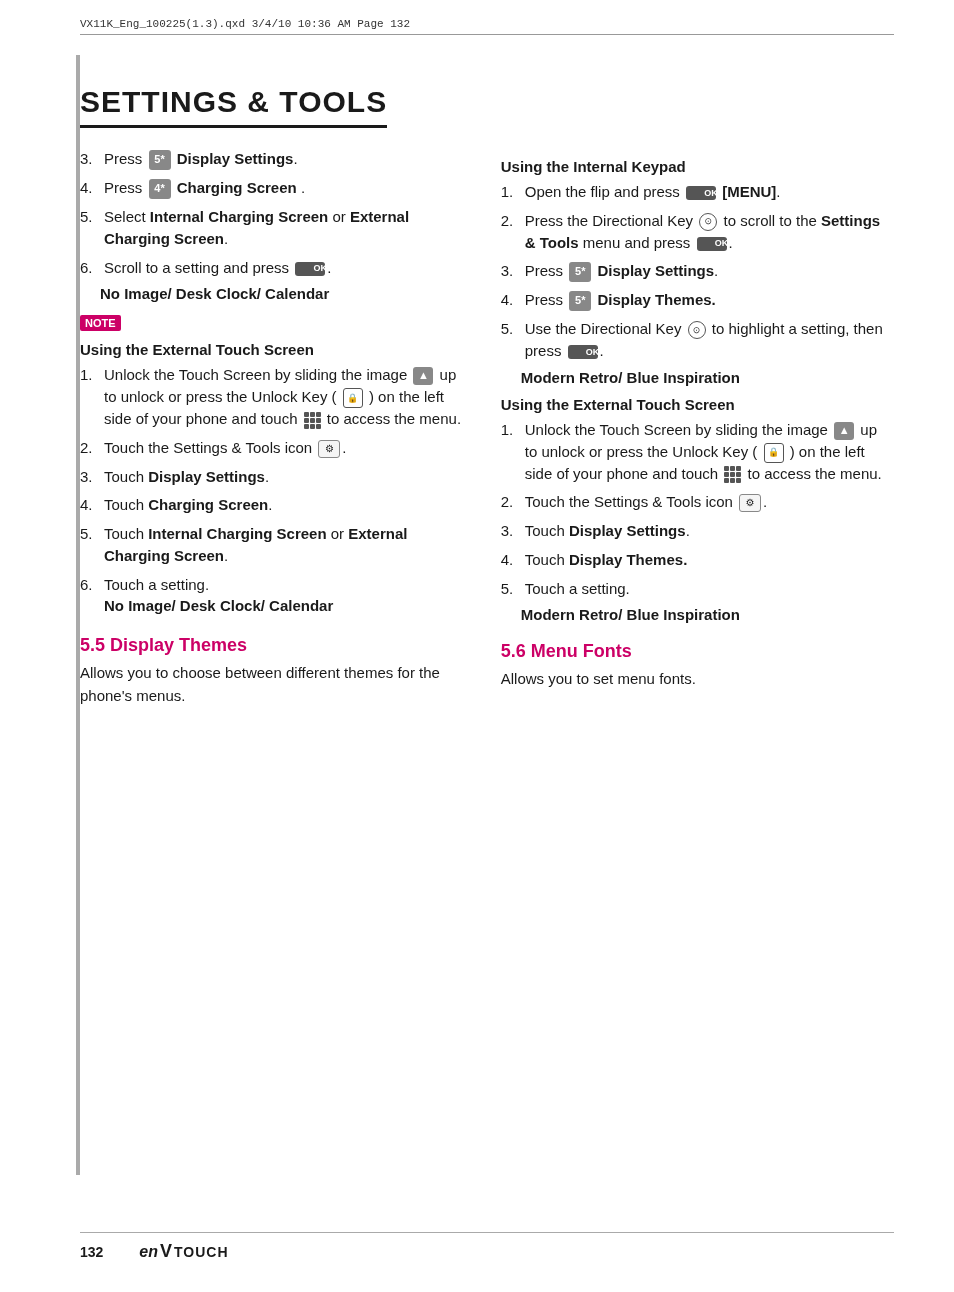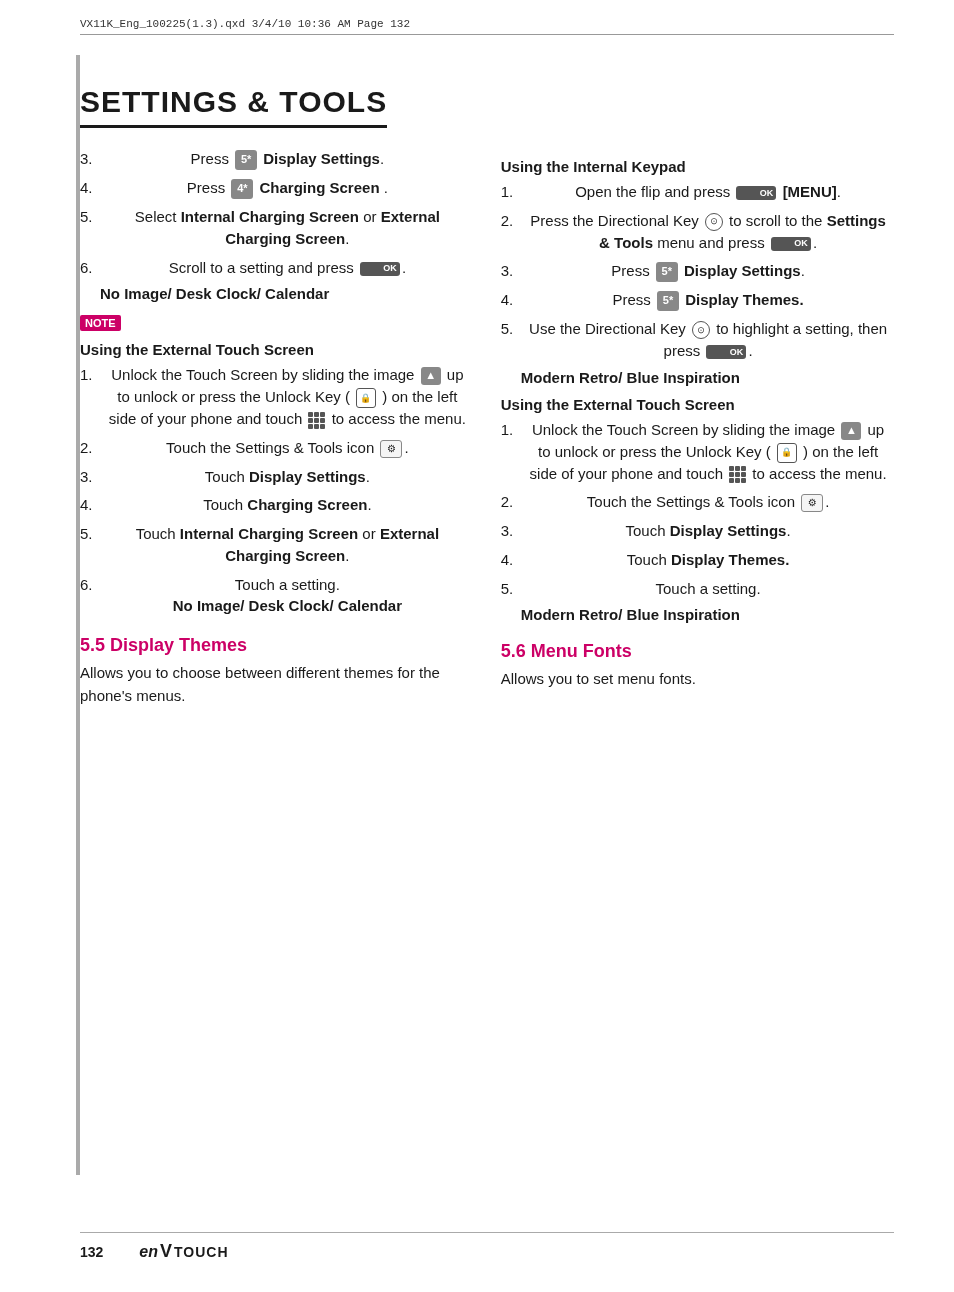--- a/index.html
+++ b/index.html
@@ -144,21 +144,21 @@
     }
 
     .icon-ok {
       display: inline-flex;
       align-items: center;
       justify-content: center;
       background: #555;
       color: white;
       font-size: 9px;
       font-weight: bold;
-      width: 40px;
+      width: 30px;
       height: 14px;
       border-radius: 3px;
       vertical-align: middle;
       margin: 0 2px;
       padding-left: 20px;
     }
 
     .icon-dir {
       display: inline-flex;
       align-items: center;
@@ -270,21 +270,20 @@
     }
 
     ol.manual-list li .num {
       min-width: 18px;
       font-size: 15px;
     }
 
     ol.manual-list li .text {
       flex: 1;
       font-size: 15px;
-      text-align: center;
     }
 
     .para-text {
       font-size: 15px;
       line-height: 1.5;
       margin-bottom: 8px;
     }
 
     .left-accent-bar {
       position: absolute;

